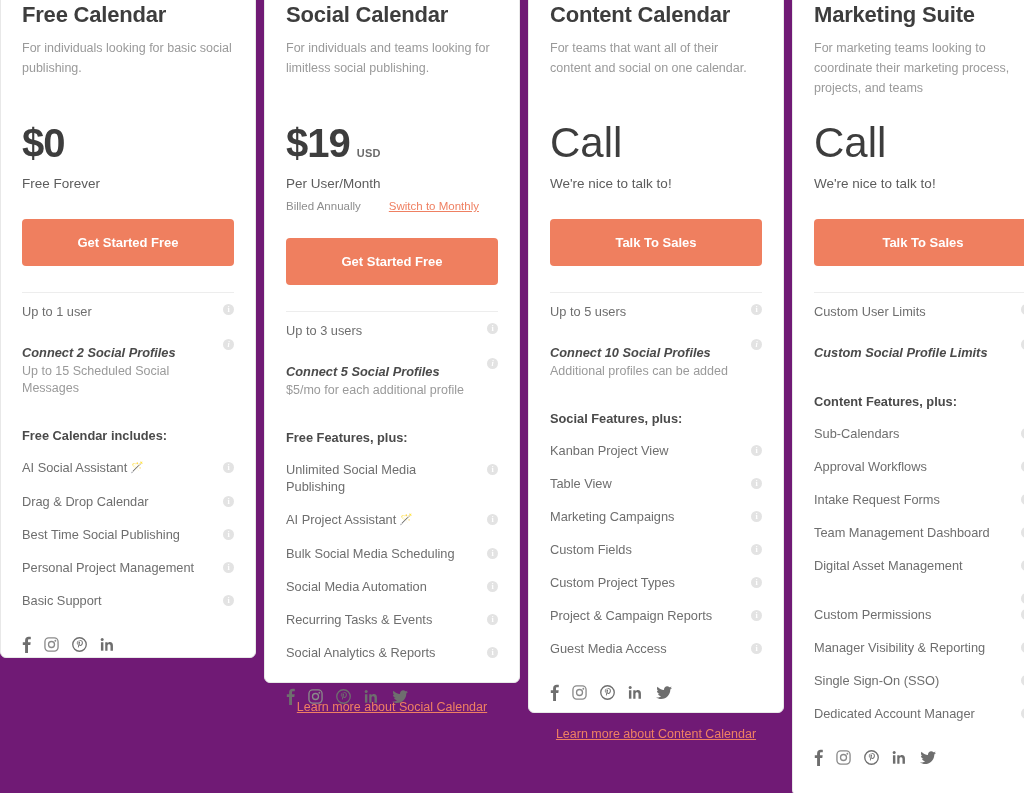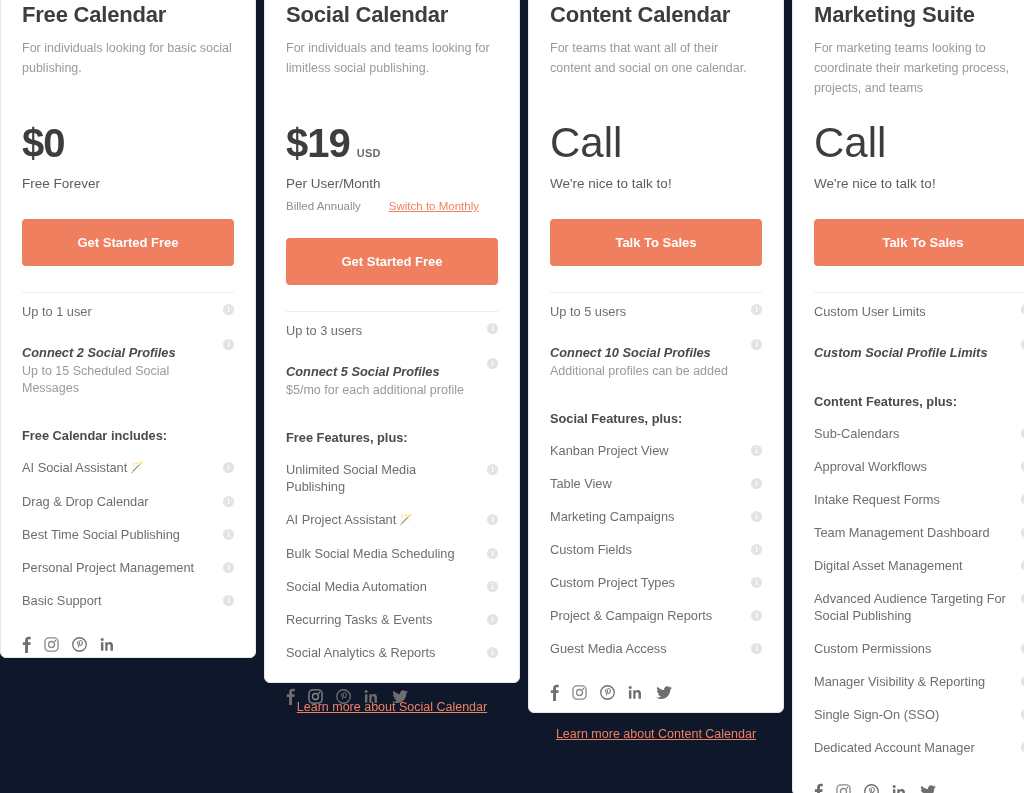--- a/index.html
+++ b/index.html
@@ -5,21 +5,21 @@
   * { box-sizing: border-box; margin: 0; padding: 0; }
   html, body {
     width: 1024px; height: 793px;
     background: #f5f5f5;
     font-family: "Liberation Sans", sans-serif;
     overflow: hidden;
   }
   .board {
     position: relative;
     width: 1024px; height: 793px;
-    background: #0f172a;
+    background: #701a75;
   }
   .card {
     position: absolute;
     top: -14px;
     width: 255px;
     background: #ffffff;
     border: 1px solid #e8e8e8;
     border-radius: 6px;
     padding: 14px 21px 0 21px;
   }
@@ -453,21 +453,20 @@
       </div>
       <div class="feat">
         <span>Team Management Dashboard</span>
         <span class="info">i</span>
       </div>
       <div class="feat">
         <span>Digital Asset Management</span>
         <span class="info">i</span>
       </div>
       <div class="feat">
-        <span>Advanced Audience Targeting For Social Publishing</span>
         <span class="info">i</span>
       </div>
       <div class="feat">
         <span>Custom Permissions</span>
         <span class="info">i</span>
       </div>
       <div class="feat">
         <span>Manager Visibility &amp; Reporting</span>
         <span class="info">i</span>
       </div>

